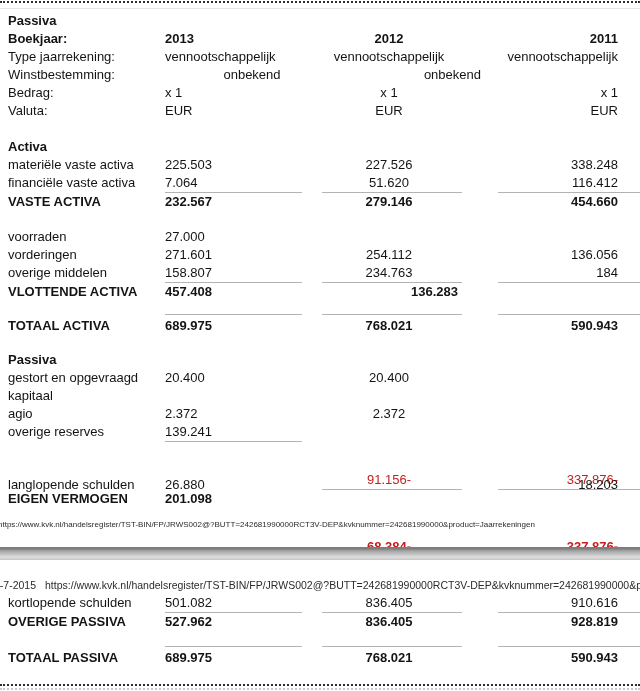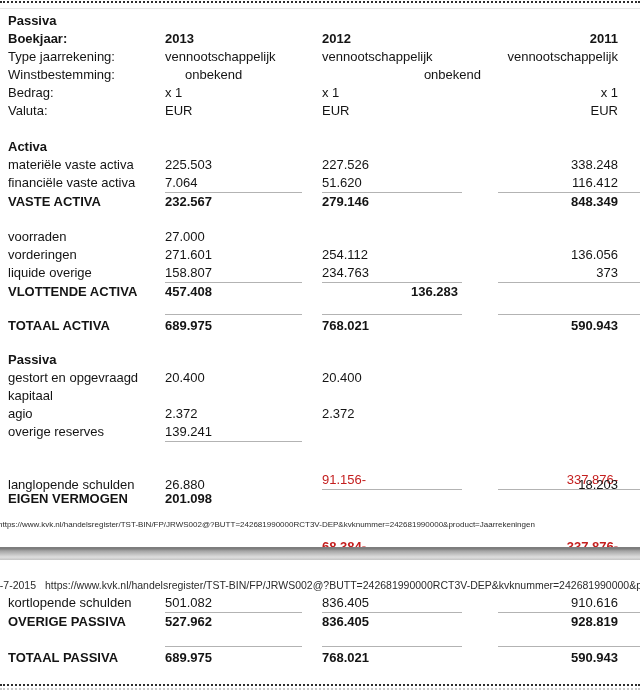--- a/index.html
+++ b/index.html
@@ -16,21 +16,21 @@
   .dotted.light{border-top:2px dotted #c9c9c9;}
   .faintline{position:absolute;left:0;width:640px;height:1px;background:#e6e6e6;}
 
   .abs{position:absolute;left:8px;}
   .heading{font-weight:bold;line-height:18px;}
 
   .row{display:flex;align-items:flex-start;line-height:18px;}
   .cell{box-sizing:border-box;}
   .lab{width:157px;flex:none;}
   .n1{width:137px;flex:none;text-align:left;padding-right:6px;}
-  .n2{width:140px;flex:none;margin-left:20px;text-align:left;padding-right:6px;}
+  .n2{width:140px;flex:none;margin-left:20px;text-align:center;padding-right:6px;}
   .n3{width:142px;flex:none;margin-left:36px;text-align:right;padding-right:22px;}
 
   .b{font-weight:bold;}
   .neg{color:var(--negative,#c41d1d);margin-top:48px;}
   .rule-b .num{border-bottom:1px solid var(--rule,#b3b3b3);}
   .total .lab{padding-top:3px;}
   .total .num{border-top:1px solid var(--rule,#b3b3b3);padding-top:2px;}
 
   .urlline{
     position:absolute;
@@ -110,42 +110,42 @@
       <div class="row rule-b">
         <div class="cell lab">financiële vaste activa</div>
         <div class="cell num n1">7.064</div>
         <div class="cell num n2">51.620</div>
         <div class="cell num n3">116.412</div>
       </div>
       <div class="row b">
         <div class="cell lab">VASTE ACTIVA</div>
         <div class="cell num n1">232.567</div>
         <div class="cell num n2">279.146</div>
-        <div class="cell num n3">848.349</div>
+        <div class="cell num n3">454.660</div>
       </div>
     </div>
 
     <div class="abs" style="top:228px">
       <div class="row">
         <div class="cell lab">voorraden</div>
         <div class="cell num n1">27.000</div>
         <div class="cell num n2"></div>
         <div class="cell num n3"></div>
       </div>
       <div class="row">
         <div class="cell lab">vorderingen</div>
         <div class="cell num n1">271.601</div>
         <div class="cell num n2">254.112</div>
         <div class="cell num n3">136.056</div>
       </div>
       <div class="row rule-b">
-        <div class="cell lab">liquide overige</div>
+        <div class="cell lab">overige middelen</div>
         <div class="cell num n1">158.807</div>
         <div class="cell num n2">234.763</div>
-        <div class="cell num n3">373</div>
+        <div class="cell num n3">184</div>
       </div>
       <div class="row b">
         <div class="cell lab">VLOTTENDE ACTIVA</div>
         <div class="cell num n1">457.408</div>
         <div class="cell num n3">136.283</div>
       </div>
     </div>
 
     <div class="abs" style="top:314px">
       <div class="row b total">

